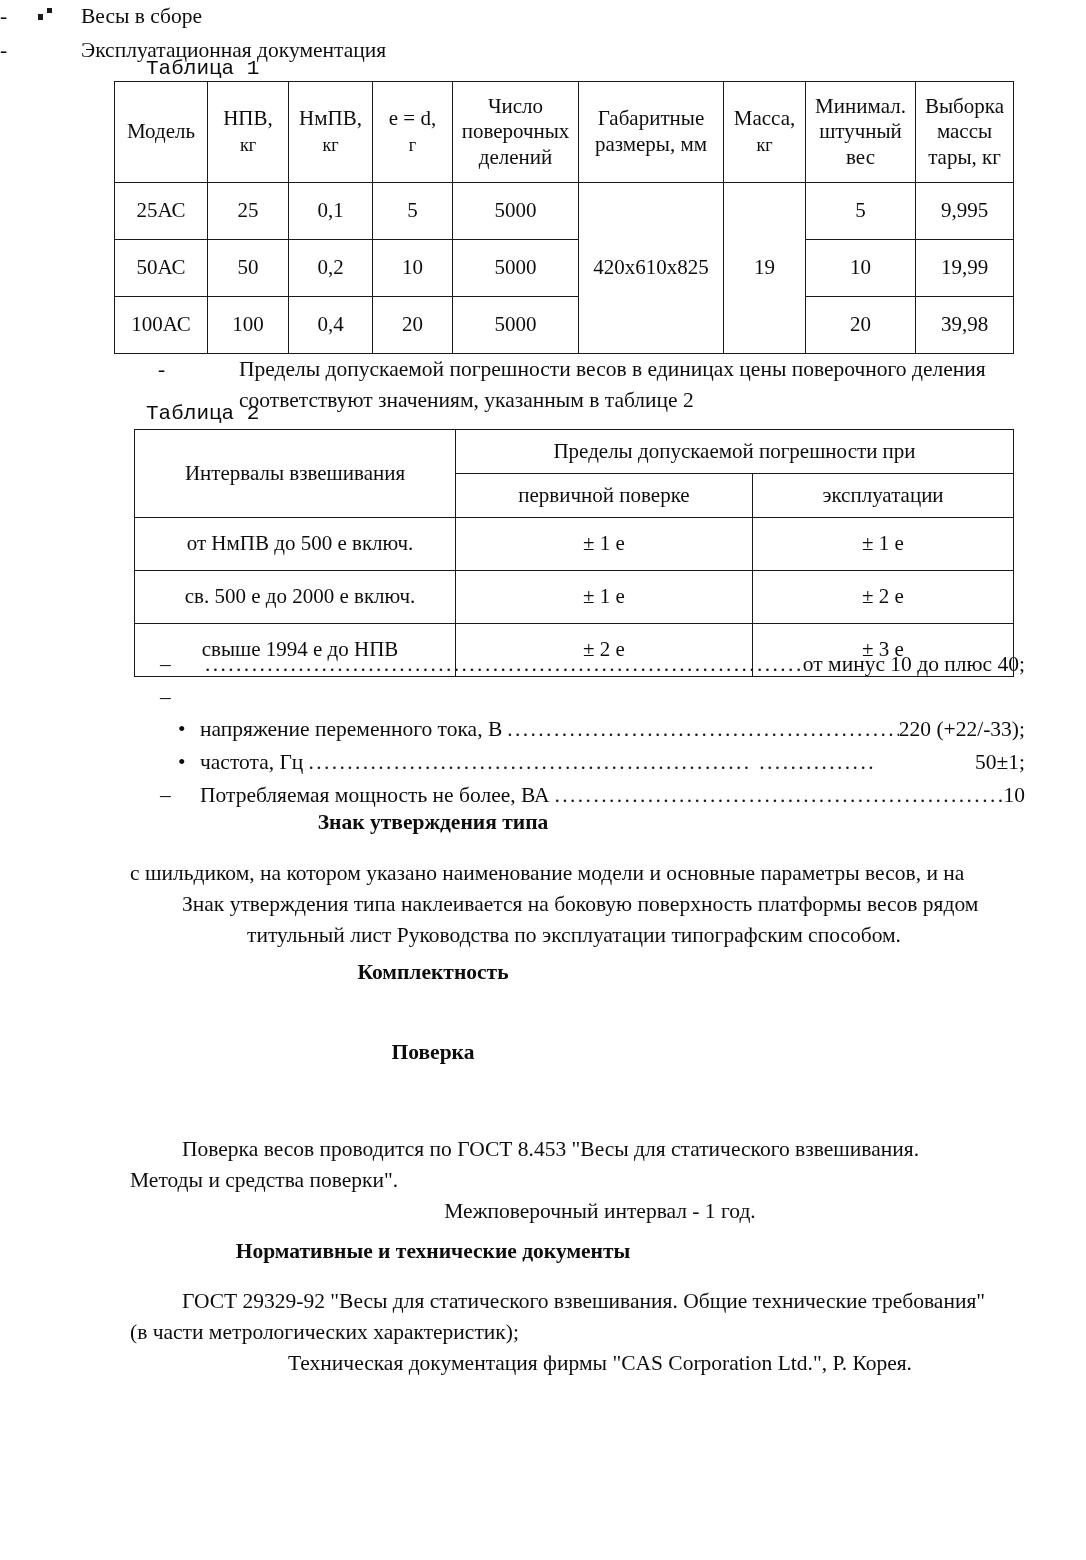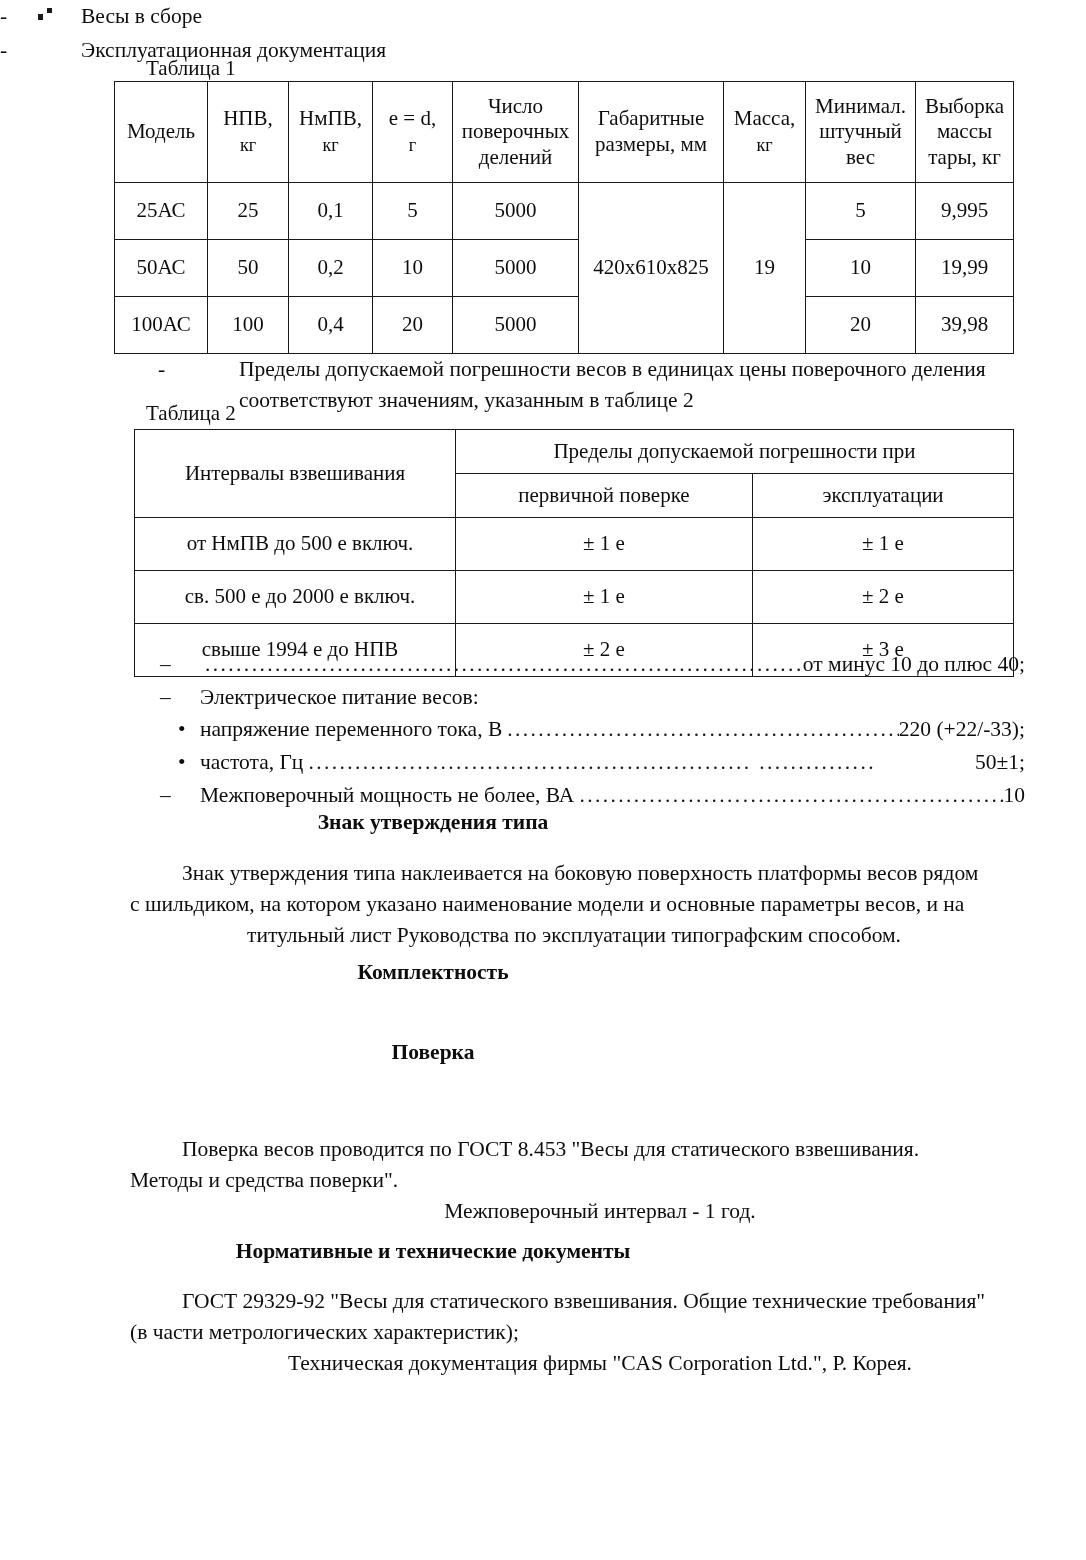--- a/index.html
+++ b/index.html
@@ -34,20 +34,21 @@
     background: #1a1a1a;
     display: block;
   }
   .scan-artifact i.a { left: 9px; top: 0px; width: 5px; height: 5px; }
   .scan-artifact i.b { left: 0px; top: 6px; width: 5px; height: 6px; }
 
   
   .table-caption {
     font-size: 21px;
     line-height: 1.2;
+    font-family: Liberation Mono, monospace;
   }
 
   
   table.doc-table {
     border-collapse: collapse;
     table-layout: fixed;
     font-size: 21px;
   }
   table.doc-table td, table.doc-table th {
     border: 1.3px solid #1a1a1a;
@@ -320,49 +321,48 @@
   <div id="spec-list" class="block">
 
     <div class="spec-row">
       <span class="marker">–</span>
       <span class="leader">..............................................................................</span>
       <span class="value">от минус 10 до плюс 40;</span>
     </div>
 
     <div class="spec-row">
       <span class="marker">–</span>
-      <span class="label">Электрическое питание весов:</span>
     </div>
 
     <div class="spec-row sub">
       <span class="marker">•</span>
       <span class="label">напряжение переменного тока, В</span>
       <span class="leader">..............................................................................</span>
       <span class="value">220 (+22/-33);</span>
     </div>
 
     <div class="spec-row sub">
       <span class="marker">•</span>
       <span class="label">частота, Гц</span>
       <span class="leader">......................................................... ...............</span>
       <span class="value">50±1;</span>
     </div>
 
     <div class="spec-row">
       <span class="marker">–</span>
-      <span class="label">Межповерочный мощность не более, ВА</span>
+      <span class="label">Потребляемая мощность не более, ВА</span>
       <span class="leader">..............................................................................</span>
       <span class="value">10</span>
     </div>
   </div>
 
   <div id="h-znak" class="section-heading">Знак утверждения типа</div>
   <div id="p-znak" class="para">
+    <p><span>с шильдиком, на котором указано наименование модели и основные параметры весов, и на</span></p>
     <p><span class="indent"></span><span>Знак утверждения типа наклеивается на боковую поверхность платформы весов рядом</span></p>
-    <p><span>с шильдиком, на котором указано наименование модели и основные параметры весов, и на</span></p>
     <p><span>титульный лист Руководства по эксплуатации  типографским способом.</span></p>
   </div>
 
   <div id="h-komplekt" class="section-heading">Комплектность</div>
   <div id="komplekt-list">
     <div class="dash-item">
       <span class="marker">-</span>
       <span class="body lastline">Весы в сборе</span>
     </div>
     <div class="dash-item">

